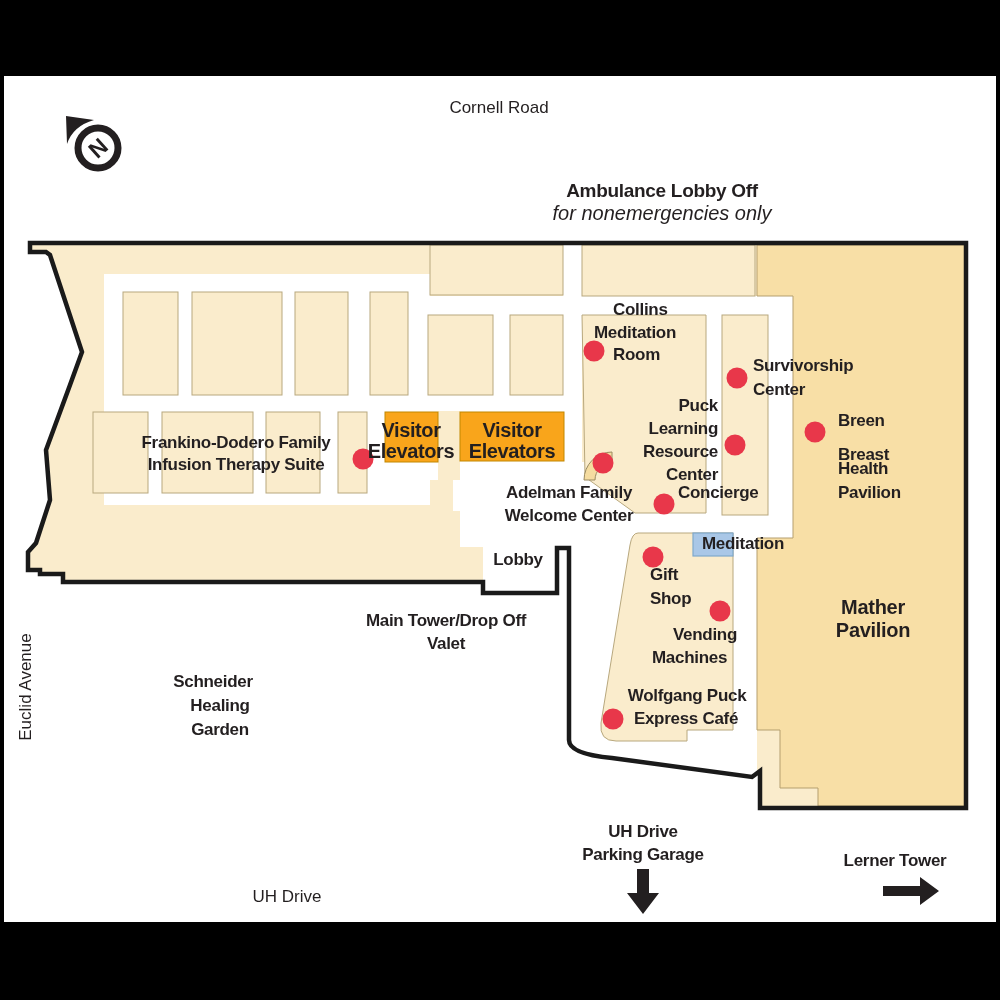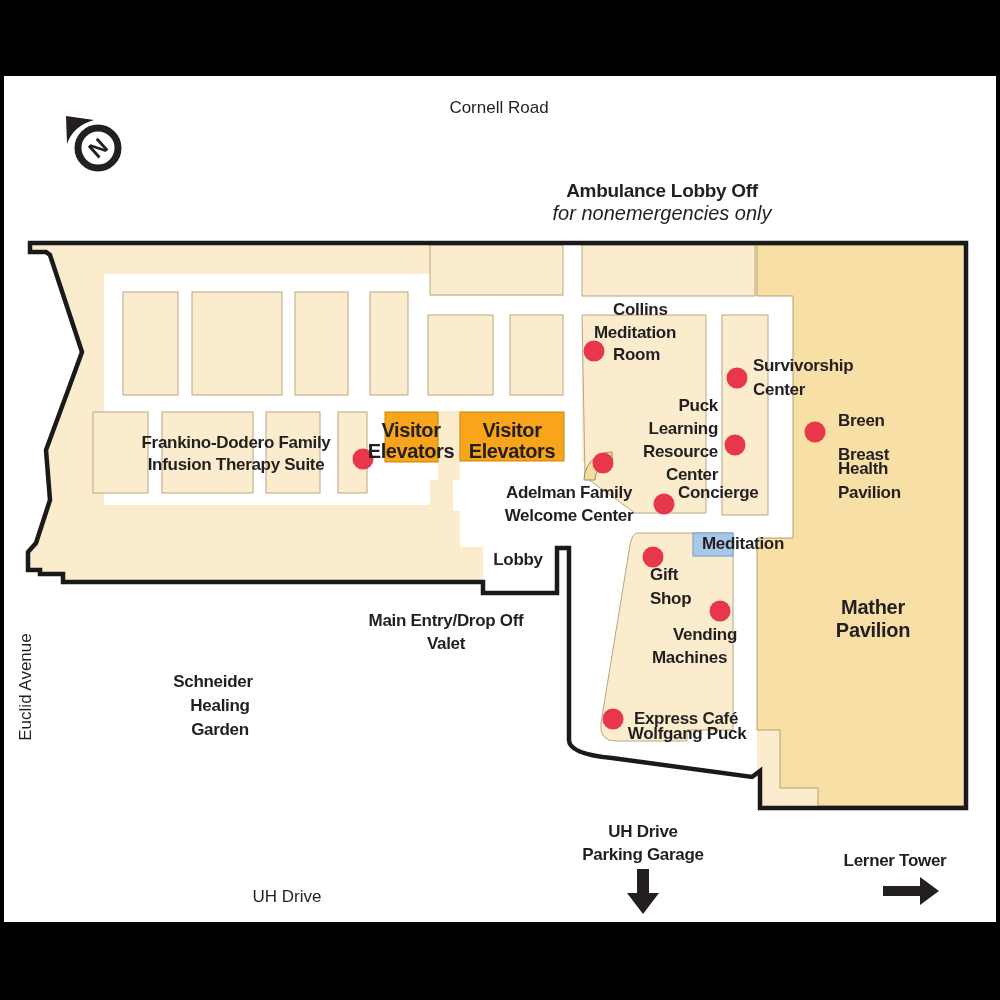--- a/index.html
+++ b/index.html
@@ -127,34 +127,34 @@
   <div class="lbl al" style="left:838px;top:468px">Health</div>
   <div class="lbl al" style="left:838px;top:492px">Pavilion</div>
 
   <div class="lbl" style="left:569px;top:492px">Adelman Family</div>
   <div class="lbl" style="left:569px;top:515px">Welcome Center</div>
 
   <div class="lbl al" style="left:678px;top:492px">Concierge</div>
   <div class="lbl al" style="left:702px;top:543px">Meditation</div>
   <div class="lbl" style="left:518px;top:559px">Lobby</div>
 
-  <div class="lbl" style="left:446px;top:620px">Main Entry/Drop Off</div>
+  <div class="lbl" style="left:446px;top:620px">Main Tower/Drop Off</div>
   <div class="lbl" style="left:446px;top:643px">Valet</div>
 
   <div class="lbl" style="left:213px;top:681px">Schneider</div>
   <div class="lbl" style="left:220px;top:705px">Healing</div>
   <div class="lbl" style="left:220px;top:729px">Garden</div>
 
   <div class="lbl al" style="left:650px;top:574px">Gift</div>
   <div class="lbl al" style="left:650px;top:598px">Shop</div>
 
   <div class="lbl al" style="left:673px;top:634px">Vending</div>
   <div class="lbl al" style="left:652px;top:657px">Machines</div>
 
-  <div class="lbl" style="left:687px;top:733px">Wolfgang Puck</div>
+  <div class="lbl" style="left:687px;top:695px">Wolfgang Puck</div>
   <div class="lbl" style="left:686px;top:718px">Express Café</div>
 
   <div class="lbl med" style="left:873px;top:607px">Mather</div>
   <div class="lbl med" style="left:873px;top:630px">Pavilion</div>
 
   <div class="lbl" style="left:643px;top:831px">UH Drive</div>
   <div class="lbl" style="left:643px;top:854px">Parking Garage</div>
 
   <div class="lbl" style="left:895px;top:860px">Lerner Tower</div>
 

